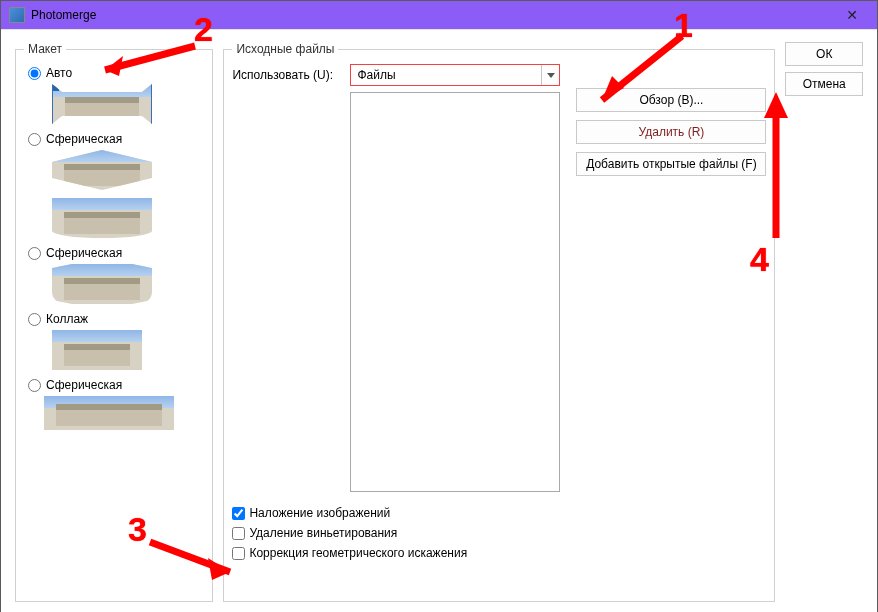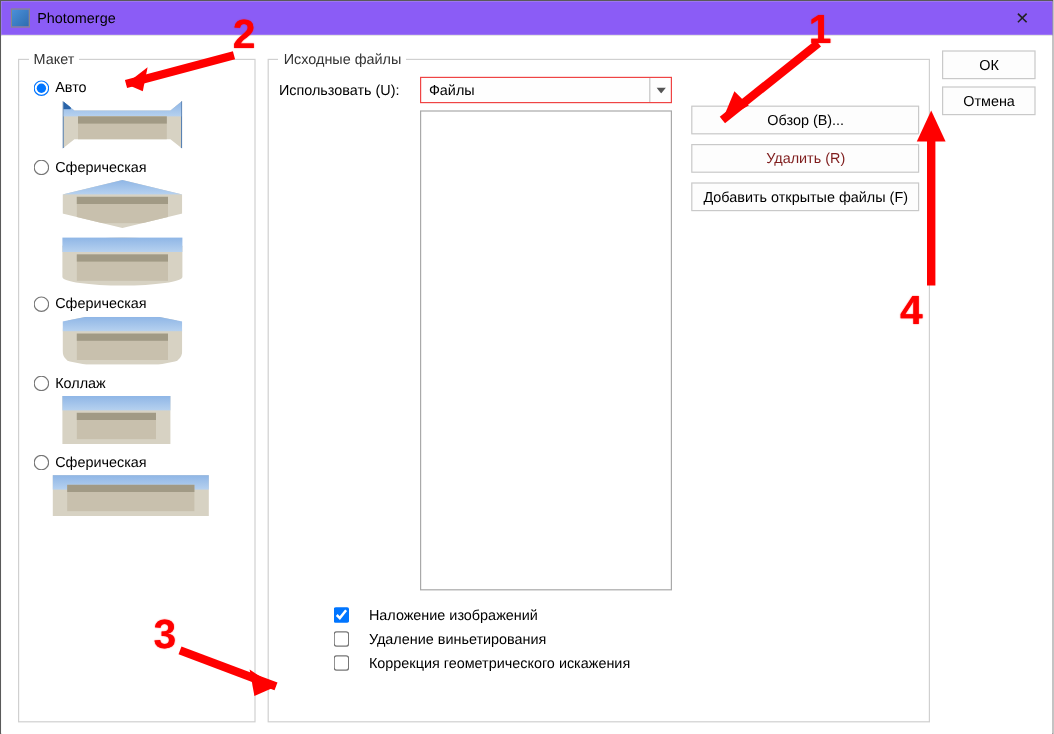--- a/index.html
+++ b/index.html
@@ -163,21 +163,21 @@
   }
   .file-btns .btn { width: 190px; }
   .btn.disabled { color:#7f1d1d; }
   .checks {
     margin-top: 14px;
     display:flex;
     flex-direction:column;
     gap:6px;
   }
   .check-row {
-    display:flex; align-items:flex-start; gap:16px;margin-left:46px;
+    display:flex; align-items:center; gap:4px;
   }
   .check-row input { margin:0; }
   
   .ann-num {
     position: absolute;
     font-family: Arial, sans-serif;
     font-weight: 900;
     font-size: 34px;
     color: #ff0000;
     pointer-events: none;

